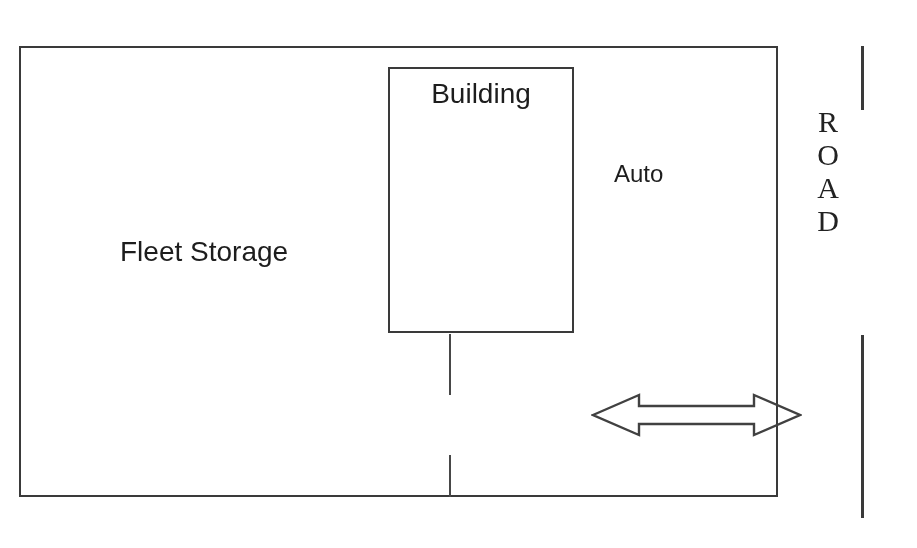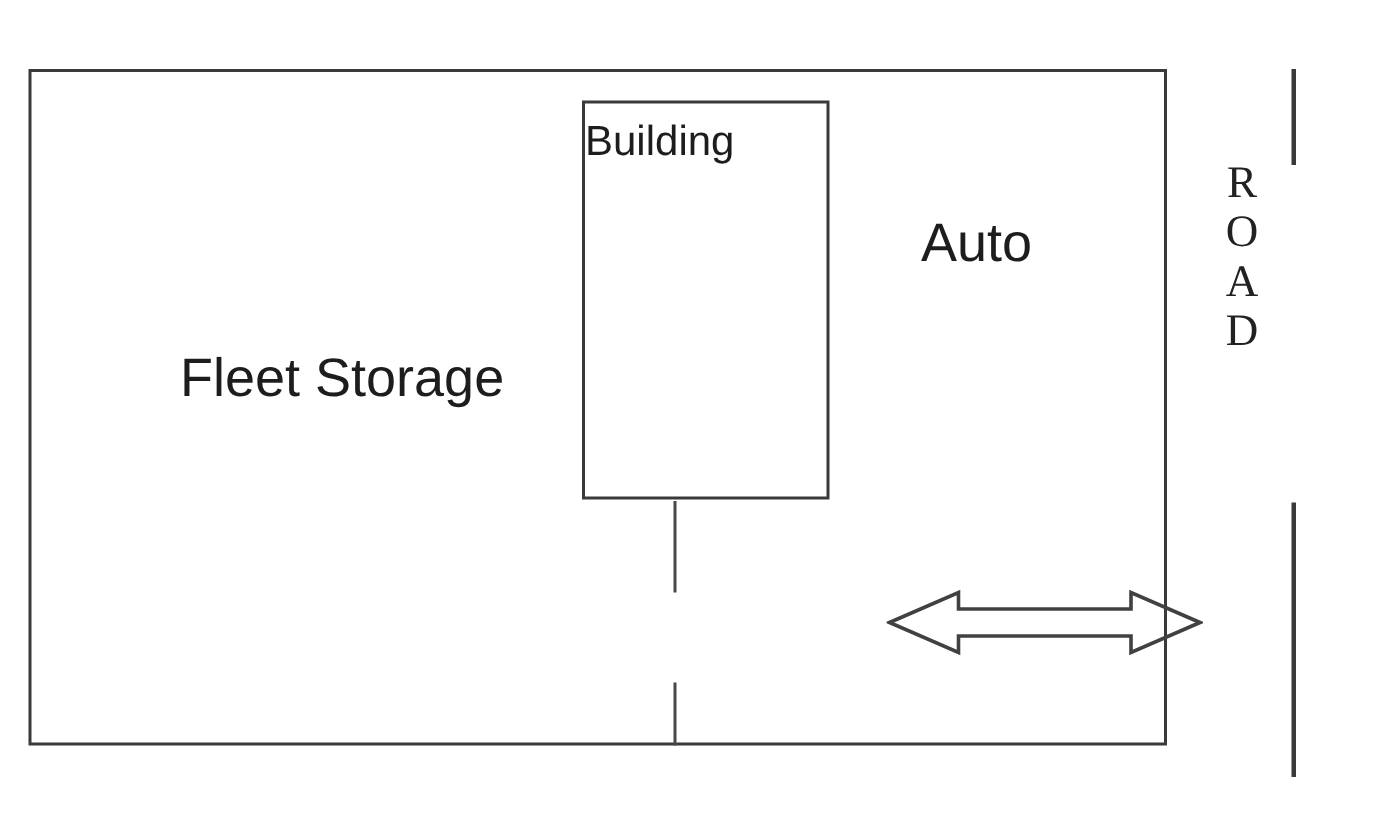--- a/index.html
+++ b/index.html
@@ -24,45 +24,46 @@
     width: 759px;
     height: 451px;
     border: 2px solid #3a3a3a;
     box-sizing: border-box;
     background: transparent;
   }
   .building-outline {
     position: absolute;
     left: 388px;
     top: 67px;
-    width: 165px;
+    width: 186px;
     height: 266px;
     border: 2px solid #3a3a3a;
     box-sizing: border-box;
     background: transparent;
+    text-align: center;
   }
   .building-label {
     display: block;
     padding-top: 9px;
     font-size: 28px;
     line-height: 32px;
   }
   .fleet-storage-label {
     position: absolute;
     left: 120px;
     top: 236px;
-    font-size: 36px;
+    font-size: 28px;
     line-height: 32px;
     white-space: nowrap;
   }
   .auto-parking-label {
     position: absolute;
     left: 614px;
-    top: 145px;
-    font-size: 36px;
+    top: 157px;
+    font-size: 24px;
     line-height: 34px;
   }
   .road-label {
     position: absolute;
     left: 810px;
     top: 105px;
     width: 36px;
     text-align: center;
     font-family: "Liberation Serif", serif;
     font-size: 30px;

